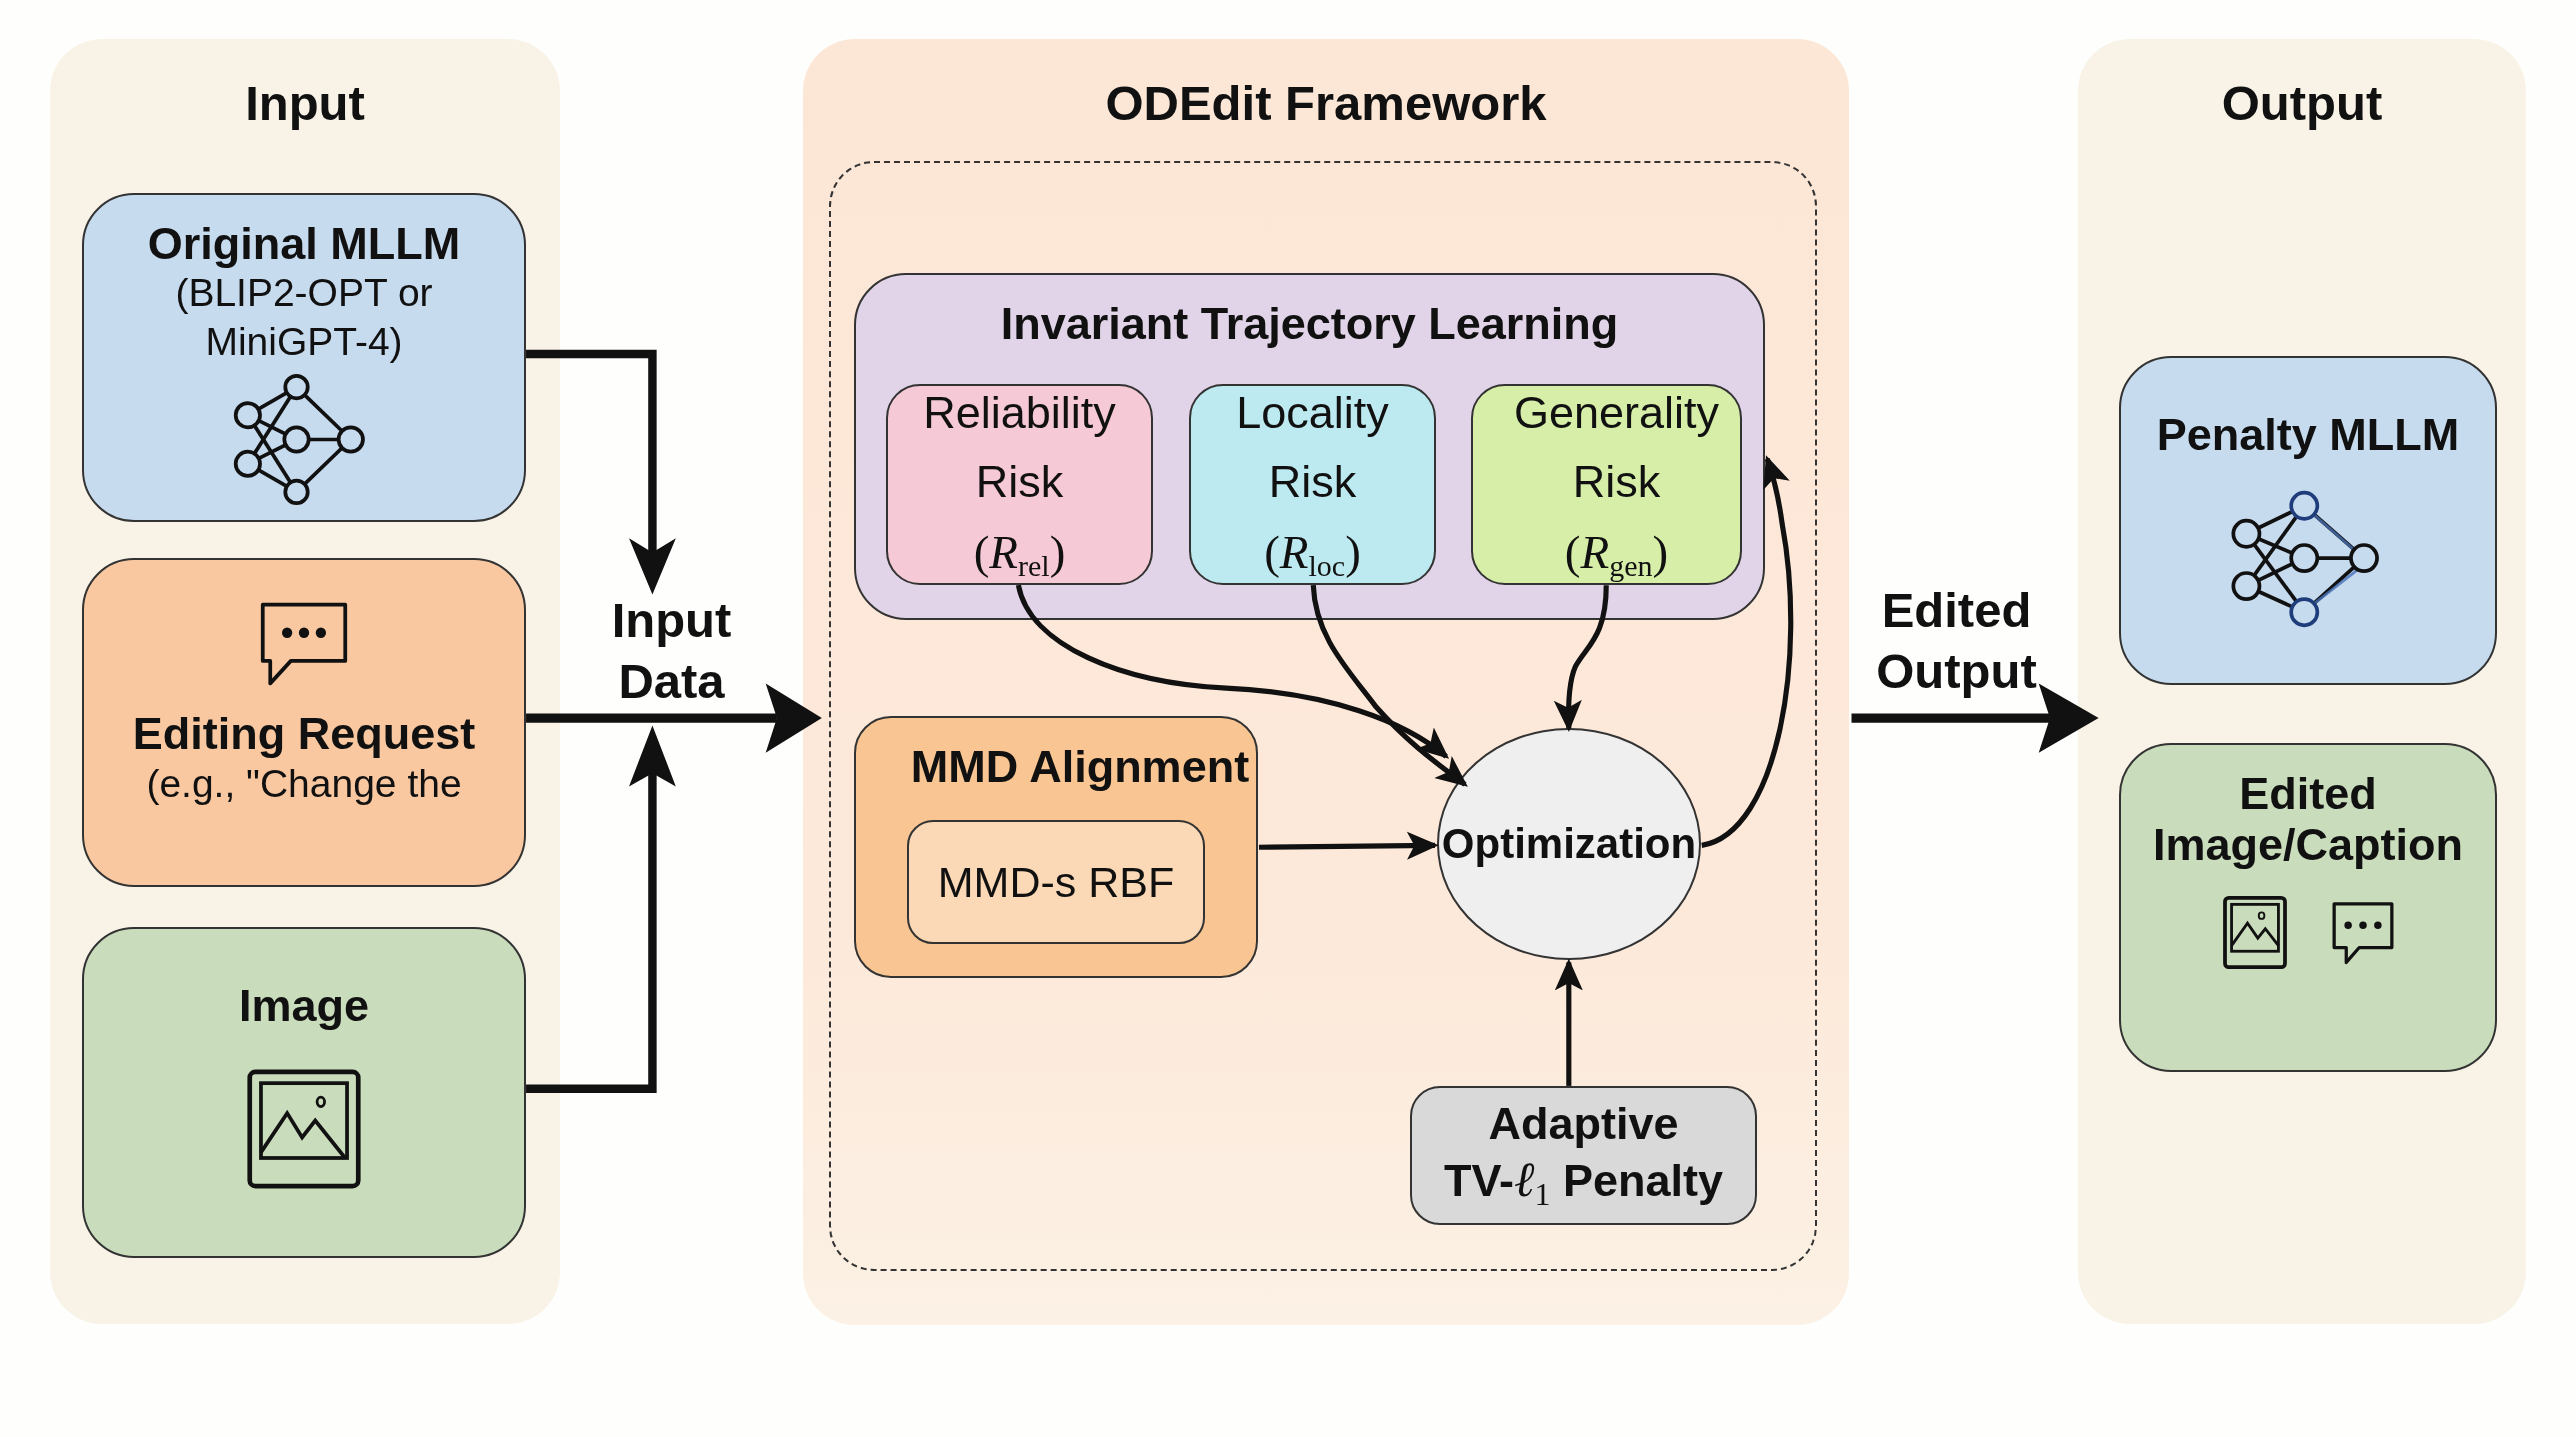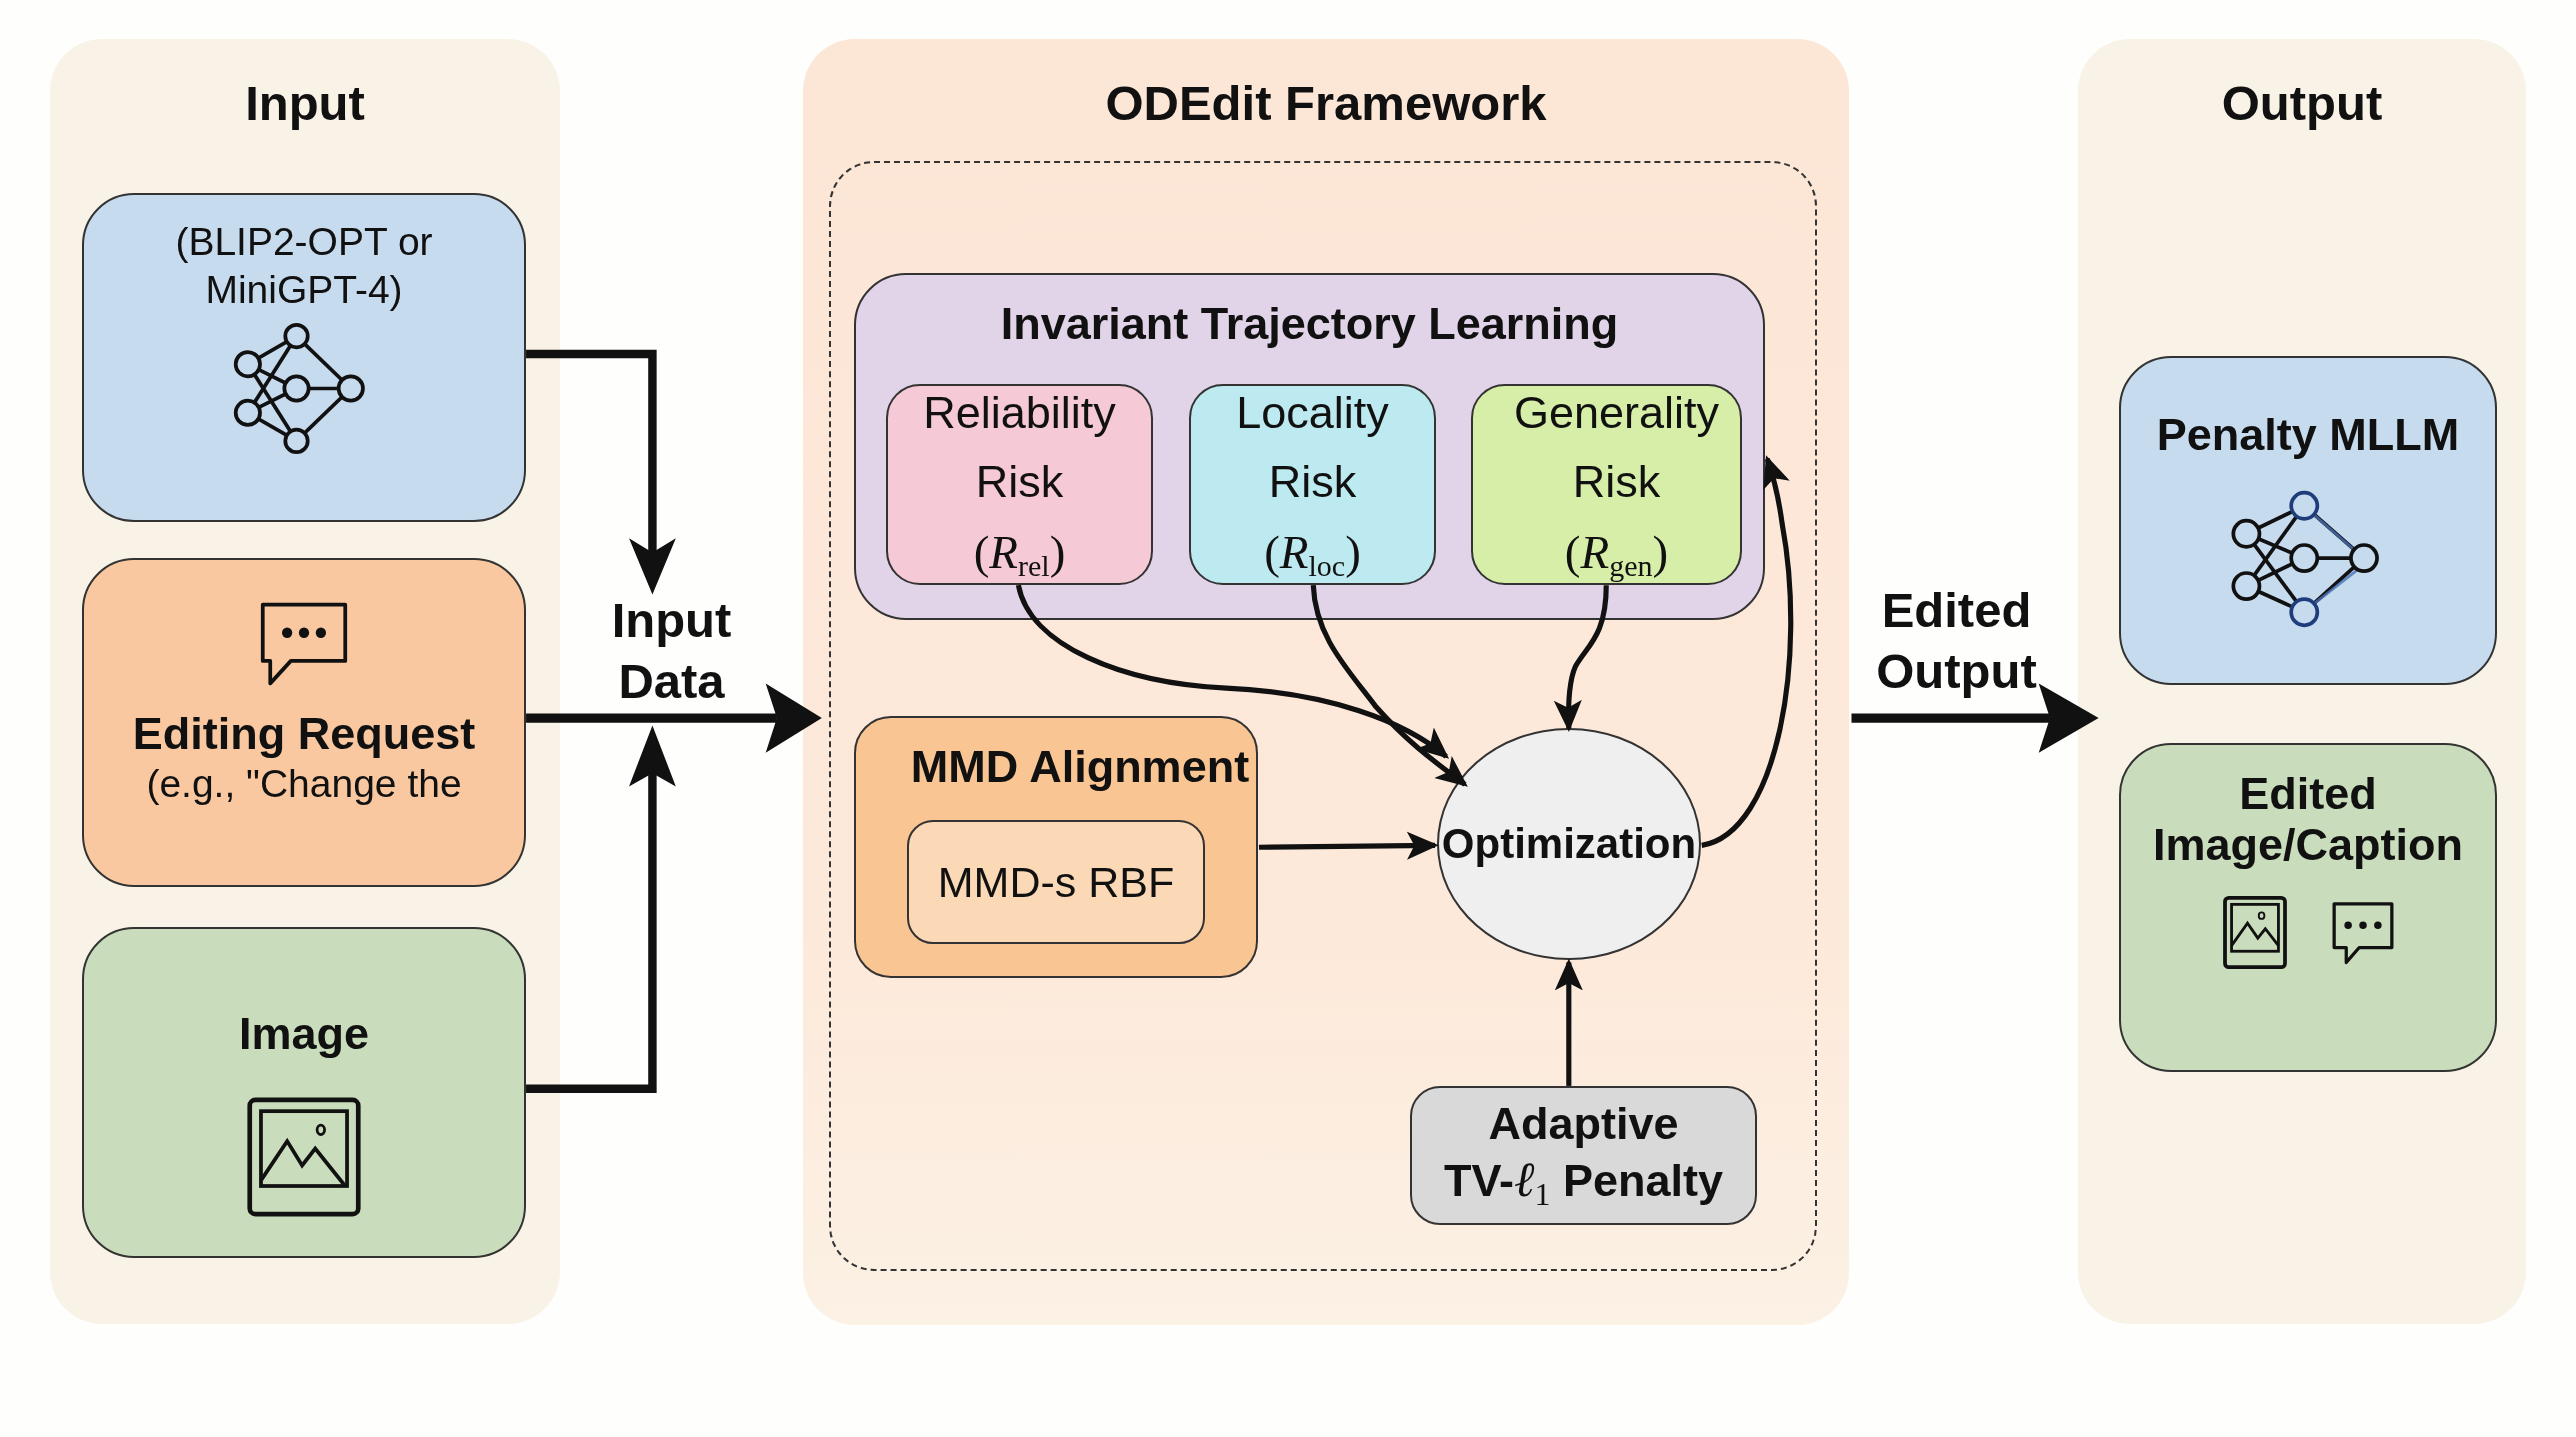--- a/index.html
+++ b/index.html
@@ -54,20 +54,21 @@
   svg.overlay { position: absolute; left: 0; top: 0; }
 </style>
 </head>
 <body>
 
 <div class="abs panel panel-input">
   <div class="abs panel-title" style="top:36px;">Input</div>
 </div>
 
 <div class="abs box blue" style="left:82px; top:193px; width:444px; height:329px; padding-top:22.5px;">
+  <div class="bold-title">Original MLLM</div>
   <div class="sub-text">(BLIP2-OPT or</div>
   <div class="sub-text">MiniGPT-4)</div>
   <svg width="150" height="131" viewBox="0 0 160 140" style="margin-top:7.5px;">
     <g stroke="#111" stroke-width="4" fill="none">
       <line x1="20" y1="44" x2="72" y2="14"></line>
         <line x1="20" y1="44" x2="72" y2="70"></line>
         <line x1="20" y1="44" x2="72" y2="126"></line>
       <line x1="20" y1="96" x2="72" y2="14"></line>
         <line x1="20" y1="96" x2="72" y2="70"></line>
         <line x1="20" y1="96" x2="72" y2="126"></line>
@@ -90,21 +91,21 @@
   <svg width="94" height="90" viewBox="0 0 100 96">
     <path d="M6 6 H94 V66 H36 L14 90 V66 H6 Z" fill="none" stroke="#111" stroke-width="4" stroke-linejoin="round"></path>
     <circle cx="32" cy="36" r="5.5" fill="#111"></circle>
       <circle cx="50" cy="36" r="5.5" fill="#111"></circle>
       <circle cx="68" cy="36" r="5.5" fill="#111"></circle>
   </svg>
   <div class="bold-title" style="margin-top:19px;">Editing Request</div>
   <div class="sub-text">(e.g., "Change the</div>
 </div>
 
-<div class="abs box green" style="left:82px; top:927px; width:444px; height:331px; padding-top:79px;">
+<div class="abs box green" style="left:82px; top:927px; width:444px; height:331px; padding-top:51px;">
   <div class="bold-title">Image</div>
   <svg width="116" height="122" viewBox="0 0 124 130" style="margin-top:36px;">
     <rect x="4" y="4" width="116" height="122" rx="6" fill="none" stroke="#111" stroke-width="5"></rect>
     <rect x="16" y="16" width="92" height="80" fill="none" stroke="#111" stroke-width="4"></rect>
     <polyline points="16,90 44,48 60,74 74,56 106,96" fill="none" stroke="#111" stroke-width="4"></polyline>
     <ellipse cx="80" cy="36" rx="4" ry="5" fill="none" stroke="#111" stroke-width="3"></ellipse>
   </svg>
 </div>
 
 <div class="abs label-bold" style="left:592px; top:590px; width:159px;">

